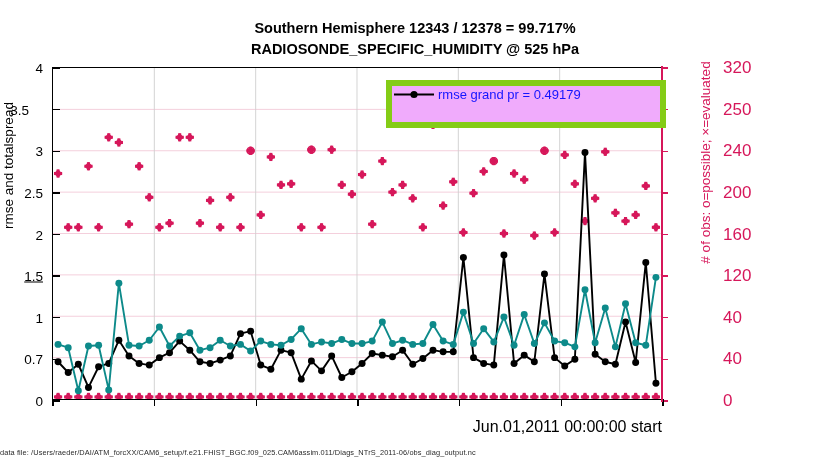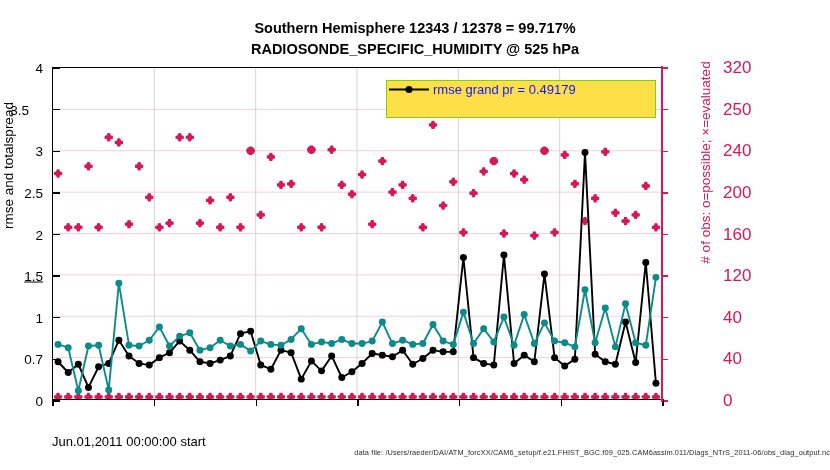--- a/index.html
+++ b/index.html
@@ -39,32 +39,32 @@
   .ytick-r{
     position:absolute;left:670px;color:#d6175a;font-size:17px;
     text-align:left;width:46px;transform:translateY(-50%);
   }
   .ylabel-r{
     position:absolute;left:505px;top:155px;width:400px;text-align:center;
     color:#d6175a;font-size:13.5px;
     transform:rotate(-90deg);transform-origin:center center;
   }
   .xlabel{
-    position:absolute;left:52px;top:434px;width:610px;text-align:left;
-    color:#000;font-size:13px;
+    position:absolute;left:52px;top:418px;width:610px;text-align:right;
+    color:#000;font-size:16px;
   }
   .footer{
-    position:absolute;left:0;top:448px;width:830px;text-align:right;
+    position:absolute;left:0;top:448px;width:830px;text-align:left;
     color:#2b2b2b;font-size:7.4px;letter-spacing:.1px;
   }
 
   
   .legend{
     position:absolute;left:386px;top:80px;width:268px;height:36px;
-    background:#fde047;border:1px solid #84cc16;
+    background:#f0abfc;border:6px solid #84cc16;
   }
   .legend-row{position:relative;height:17px;line-height:17px;white-space:nowrap;}
   .legend-glyph{
     position:absolute;left:0;top:0;width:44px;height:17px;
   }
   .legend-text{
     position:absolute;left:46px;top:0;color:#1414ff;font-size:13px;
   }
   .tick-l{position:absolute;left:-7px;width:7px;height:1.4px;background:#000;}
   .tick-r{position:absolute;right:-7px;width:7px;height:1.4px;background:#d6175a;}

